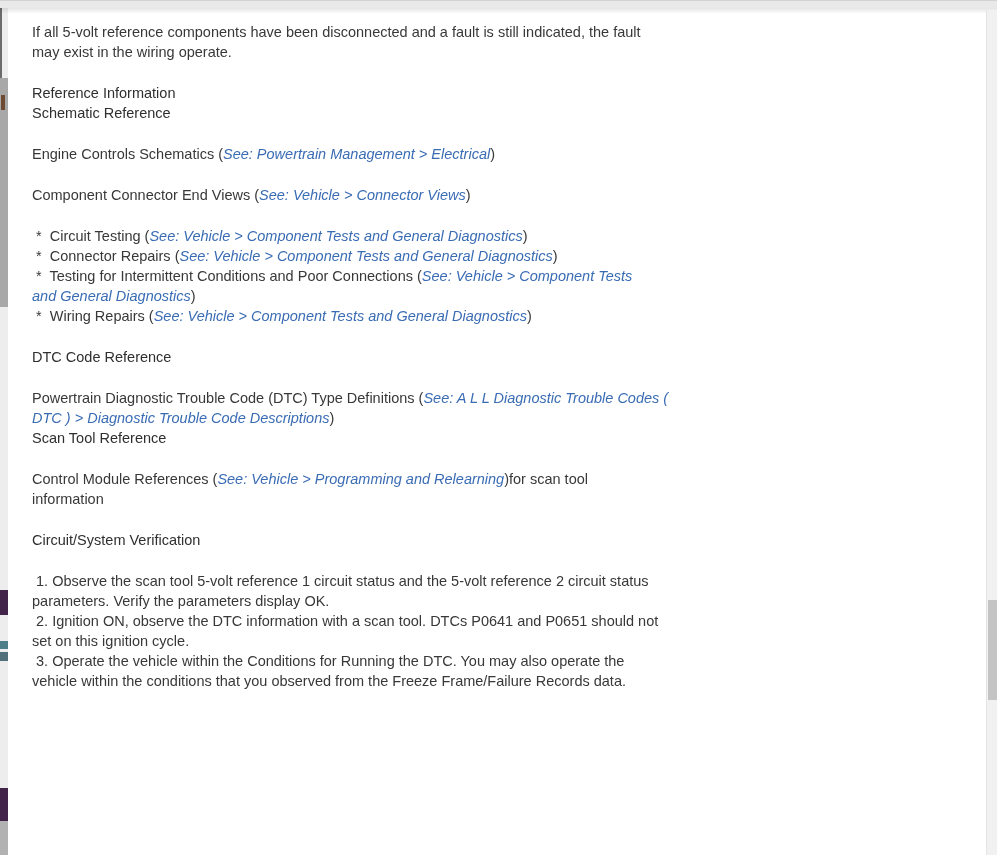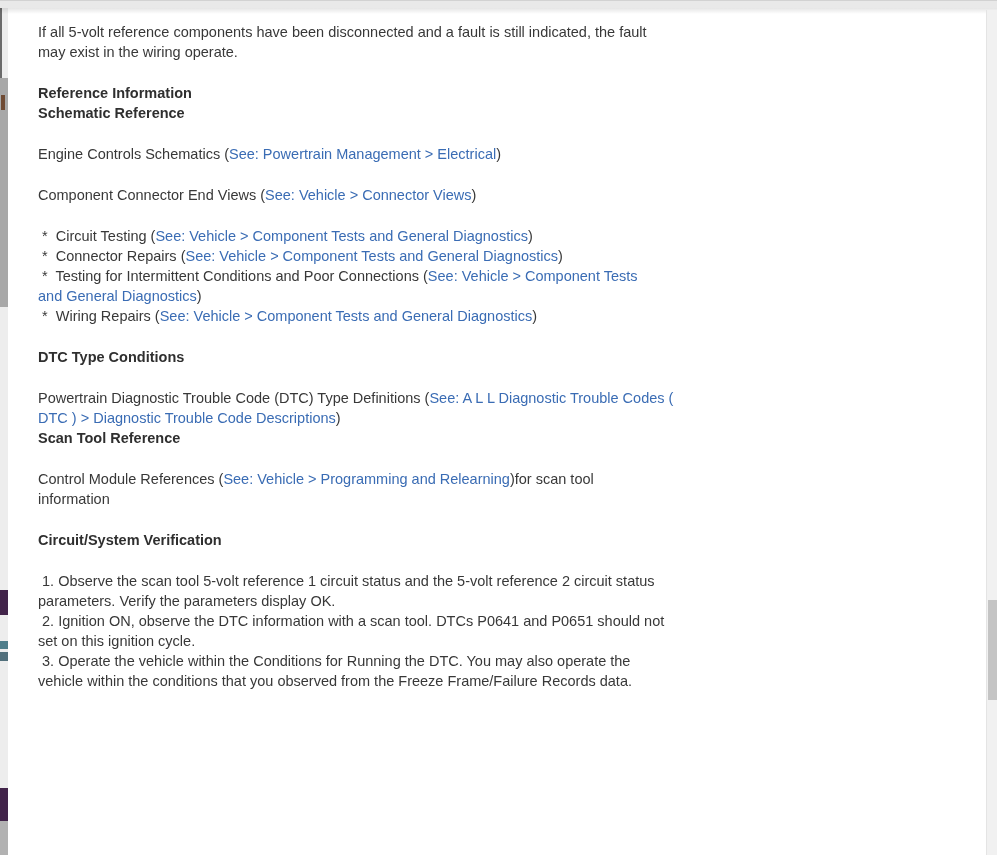--- a/index.html
+++ b/index.html
@@ -45,37 +45,38 @@
     z-index: 4;
   }
   .left-strip .seg { position: absolute; }
 
   
   .content {
     position: absolute;
     left: 8px;
     top: 13px;
     width: 910px;
-    padding: 9px 0 0 30px;
+    padding: 9px 0 0 24px;
     box-sizing: border-box;
     z-index: 2;
   }
   .para {
     margin: 0 0 21px 0;
     font-size: 14.5px;
     line-height: 20px;
     color: #383838;
     white-space: pre-wrap;
   }
   .para .text { color: #383838; }
-  .para .bold { color: #2f2f2f; font-weight: bold; }
+  .para .bold { color: #2f2f2f; font-weight: normal; }
   .para a.link {
     color: #3a6cb4;
     text-decoration: none;
     cursor: pointer;
+    font-style: italic;
   }
 
   
   .scrollbar {
     position: absolute;
     right: 0;
     top: 10px;
     width: 11px;
     height: 845px;
     background: #f1f1f1;
@@ -108,21 +109,21 @@
 
   <div class="topbar"></div>
   <div class="topbar-shadow"></div>
 
   <div class="content">
       <p class="para"><span class="text">If all 5-volt reference components have been disconnected and a fault is still indicated, the fault</span><br><span class="text">may exist in the wiring operate.</span></p>
       <p class="para"><span class="bold">Reference Information</span><br><span class="bold">Schematic Reference</span></p>
       <p class="para"><span class="text">Engine Controls Schematics (</span><a class="link" href="#" style="color: rgb(58, 108, 180);">See: Powertrain Management &gt; Electrical</a><span class="text">)</span><br></p>
       <p class="para"><span class="text">Component Connector End Views (</span><a class="link" href="#" style="color: rgb(58, 108, 180);">See: Vehicle &gt; Connector Views</a><span class="text">)</span><br></p>
       <p class="para"><span class="text"> *  Circuit Testing (</span><a class="link" href="#" style="color: rgb(58, 108, 180);">See: Vehicle &gt; Component Tests and General Diagnostics</a><span class="text">)</span><br><span class="text"> *  Connector Repairs (</span><a class="link" href="#" style="color: rgb(58, 108, 180);">See: Vehicle &gt; Component Tests and General Diagnostics</a><span class="text">)</span><br><span class="text"> *  Testing for Intermittent Conditions and Poor Connections (</span><a class="link" href="#" style="color: rgb(58, 108, 180);">See: Vehicle &gt; Component Tests</a><br><a class="link" href="#" style="color: rgb(58, 108, 180);">and General Diagnostics</a><span class="text">)</span><br><span class="text"> *  Wiring Repairs (</span><a class="link" href="#" style="color: rgb(58, 108, 180);">See: Vehicle &gt; Component Tests and General Diagnostics</a><span class="text">)</span></p>
-      <p class="para"><span class="bold">DTC Type Conditions</span></p>
+      <p class="para"><span class="bold">DTC Code Reference</span></p>
       <p class="para"><span class="text">Powertrain Diagnostic Trouble Code (DTC) Type Definitions (</span><a class="link" href="#" style="color: rgb(58, 108, 180);">See: A L L Diagnostic Trouble Codes (</a><br><a class="link" href="#" style="color: rgb(58, 108, 180);">DTC ) &gt; Diagnostic Trouble Code Descriptions</a><span class="text">)</span><br><span class="bold">Scan Tool Reference</span></p>
       <p class="para"><span class="text">Control Module References (</span><a class="link" href="#" style="color: rgb(58, 108, 180);">See: Vehicle &gt; Programming and Relearning</a><span class="text">)for scan tool</span><br><span class="text">information</span></p>
       <p class="para"><span class="bold">Circuit/System Verification</span></p>
       <p class="para"><span class="text"> 1. Observe the scan tool 5-volt reference 1 circuit status and the 5-volt reference 2 circuit status</span><br><span class="text">parameters. Verify the parameters display OK.</span><br><span class="text"> 2. Ignition ON, observe the DTC information with a scan tool. DTCs P0641 and P0651 should not</span><br><span class="text">set on this ignition cycle.</span><br><span class="text"> 3. Operate the vehicle within the Conditions for Running the DTC. You may also operate the</span><br><span class="text">vehicle within the conditions that you observed from the Freeze Frame/Failure Records data.</span></p>
     </div>
 
   <div class="scrollbar">
     <div class="thumb" style="top: 590px; height: 100px; background: rgb(196, 196, 196);"></div>
   </div>
 

